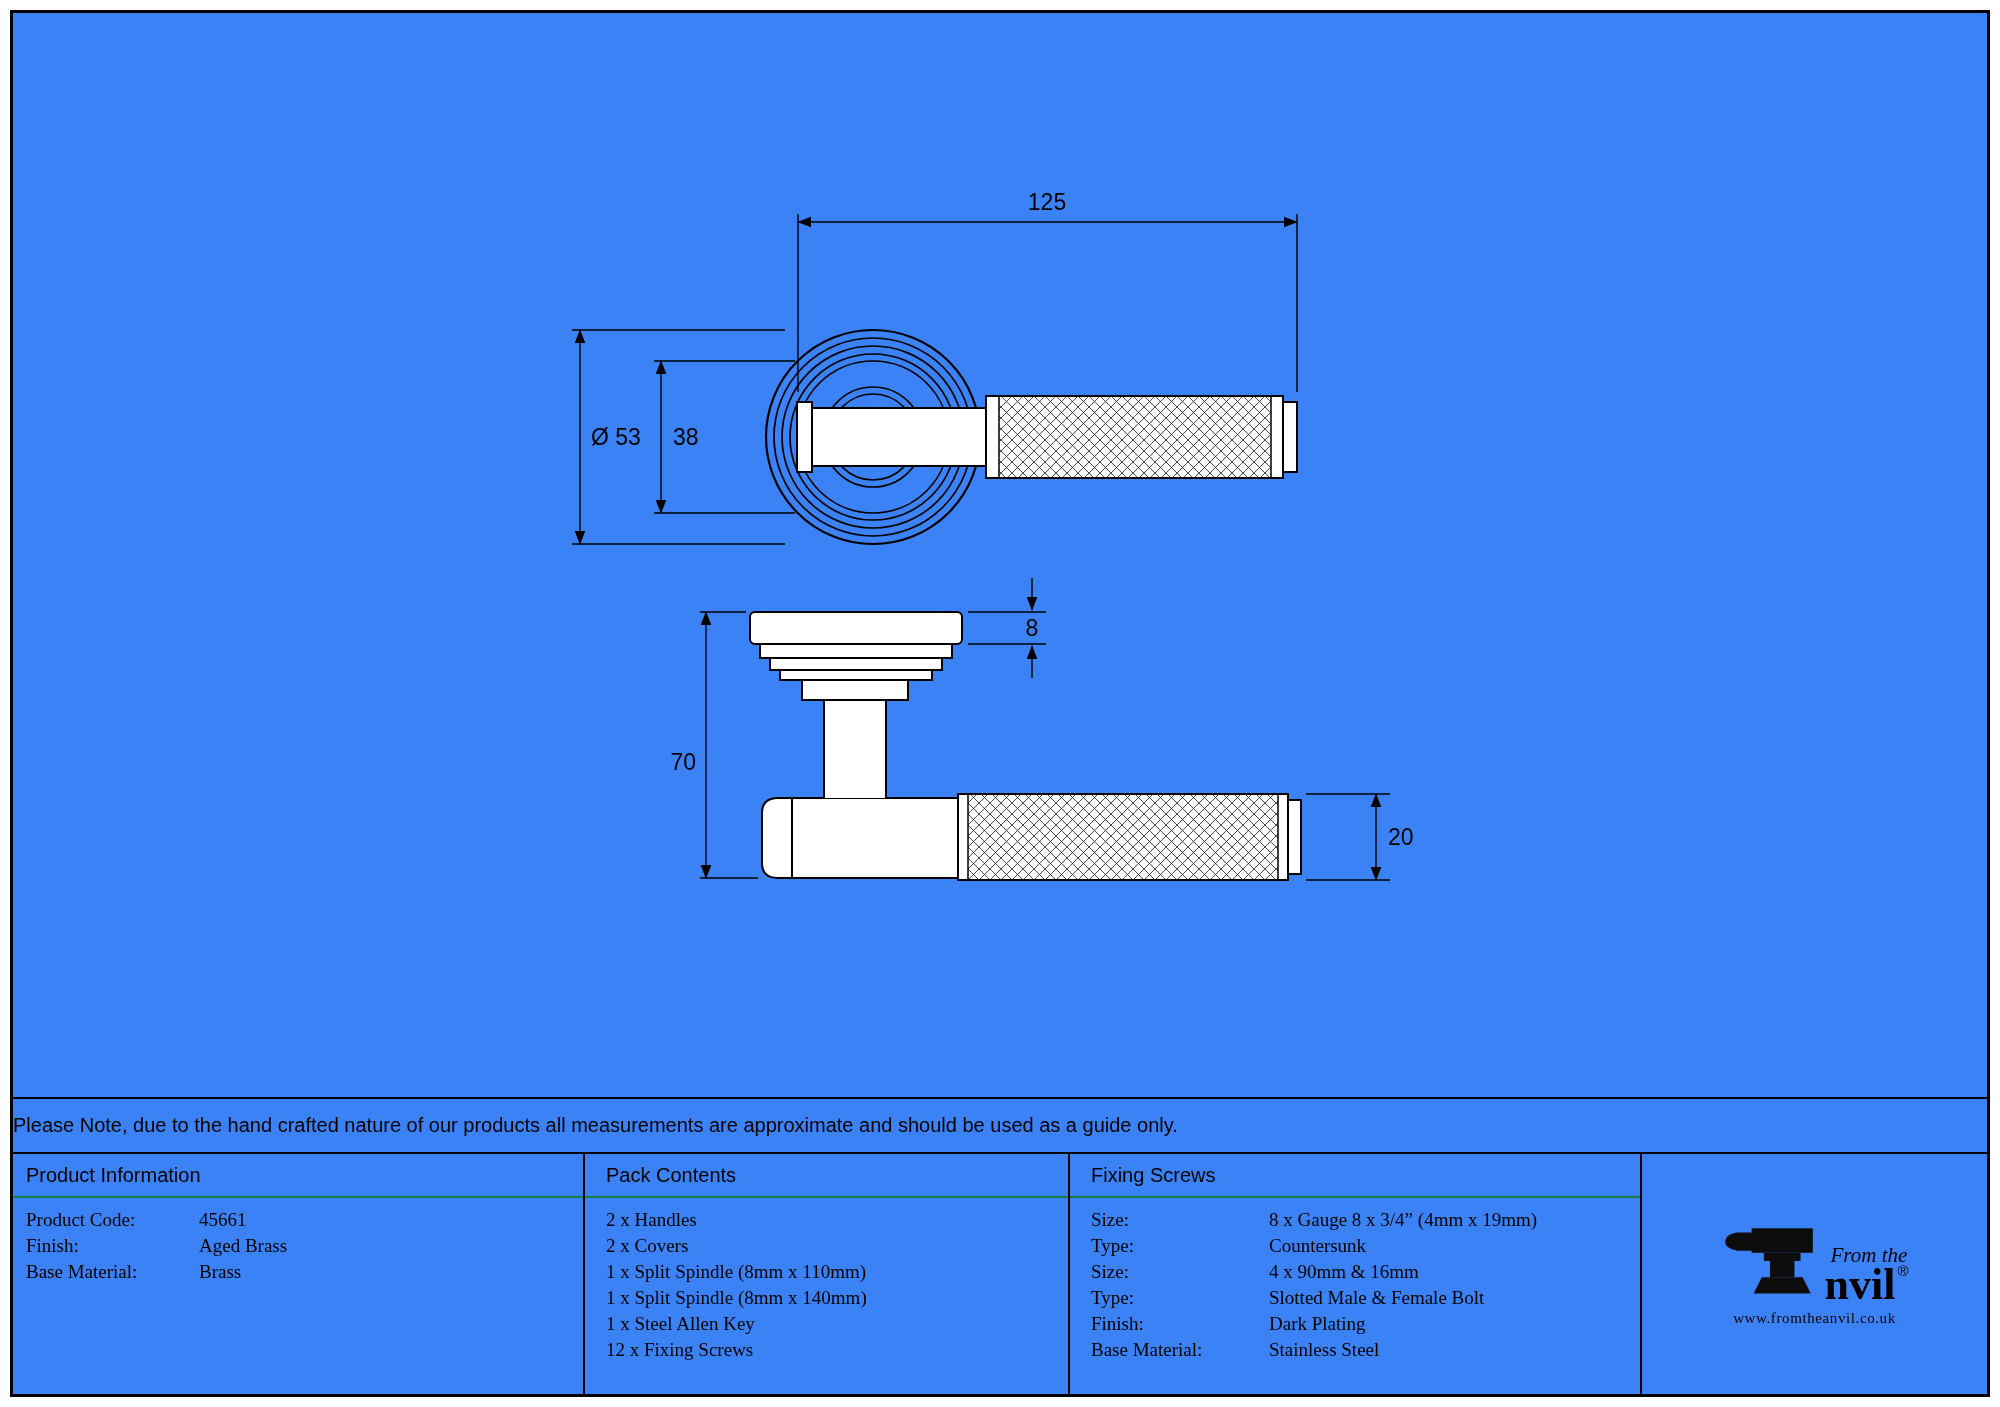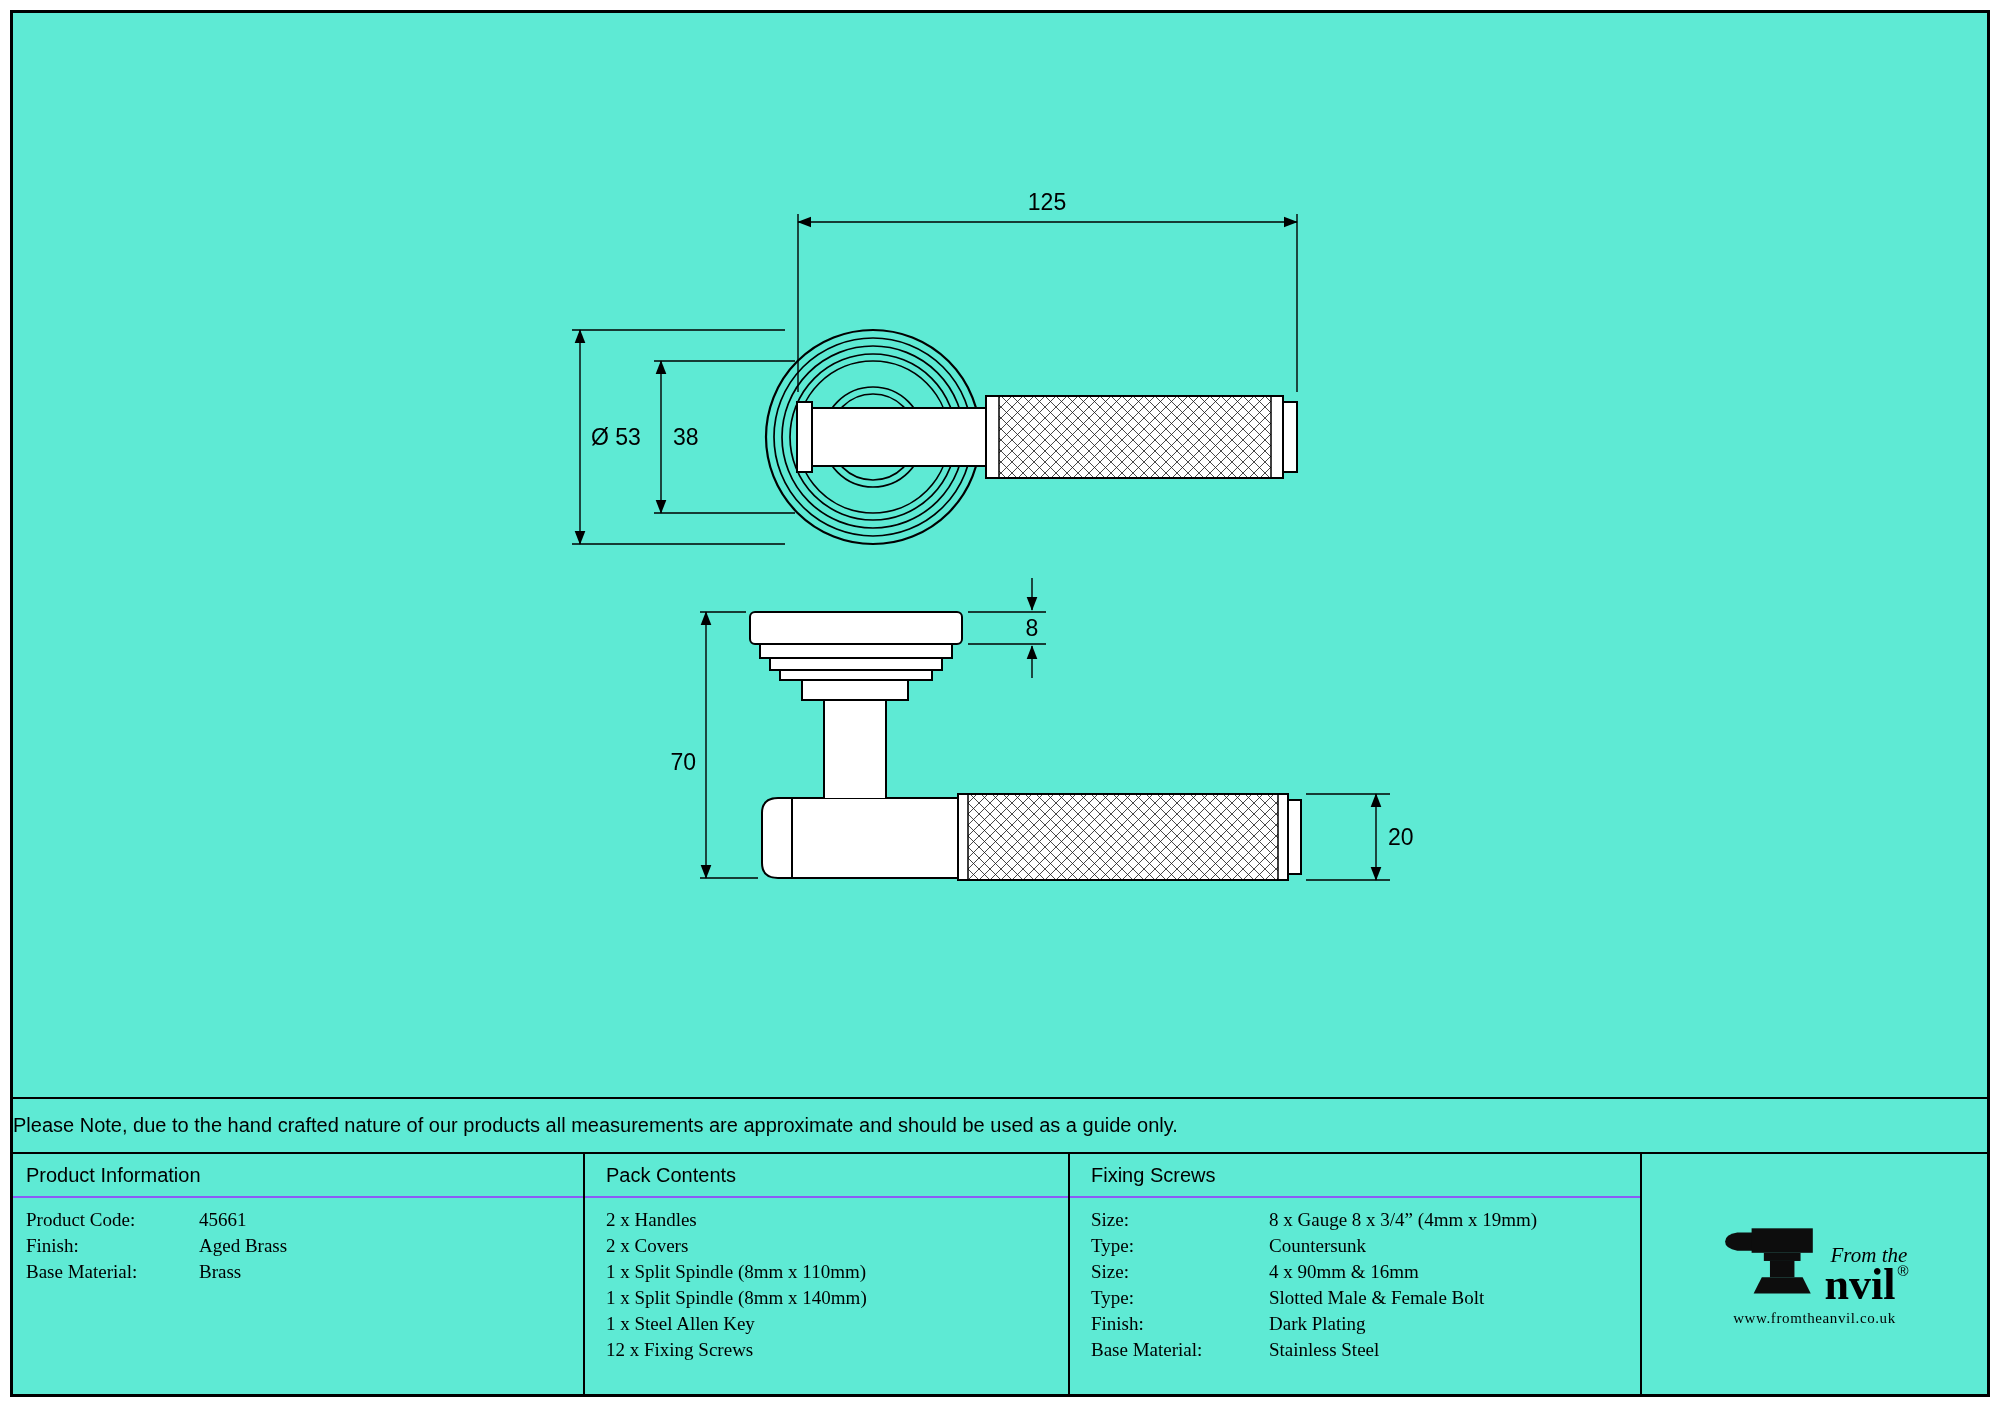--- a/index.html
+++ b/index.html
@@ -1,31 +1,31 @@
 <!DOCTYPE html>
 <html><head>
 <meta charset="utf-8">
 <style>
   html,body{margin:0;padding:0;background:#ffffff;}
   body{width:2000px;height:1407px;position:relative;overflow:hidden;
        font-family:"Liberation Sans",sans-serif;color:#000;}
   .frame{position:absolute;left:10px;top:10px;width:1974px;height:1381px;
-         border:3px solid #000;display:flex;flex-direction:column;background:#5eead4;}
+         border:3px solid #000;display:flex;flex-direction:column;background:#3b82f6;}
   .drawing-area{height:1084px;flex:none;position:relative;}
   .drawing-area svg{display:block;}
   .dim-text{font-family:"Liberation Sans",sans-serif;font-size:23px;fill:#000;}
   .note-bar{flex:none;height:53px;border-top:2px solid #000;display:flex;
             align-items:center;font-size:20px;}
   .info-table{flex:1;border-top:2px solid #000;display:flex;min-height:0;}
   .col{box-sizing:border-box;border-right:2px solid #000;display:flex;flex-direction:column;}
   .col-product{width:572px;}
   .col-pack{width:485px;}
   .col-fixing{width:572px;}
   .col-logo{flex:1;border-right:none;align-items:center;justify-content:center;}
-  .cell-header{flex:none;height:44px;border-bottom:2px solid #8b5cf6;box-sizing:border-box;
+  .cell-header{flex:none;height:44px;border-bottom:2px solid #15803d;box-sizing:border-box;
                font-size:20px;padding:10px 0 0 13px;}
   .col-pack .cell-header,.col-fixing .cell-header{padding-left:21px;}
   .cell-body{padding:9px 0 0 13px;font-size:19px;line-height:26px;font-family:Liberation Serif, serif;}
   .col-pack .cell-body,.col-fixing .cell-body{padding-left:21px;}
   .kv{display:flex;align-items:flex-start;}
   .k{flex:none;width:173px;}
   .col-fixing .k{width:178px;}
   .v{flex:1;padding-right:8px;}
   .col-product .v{max-width:250px;}
   .pack-item{white-space:nowrap;}

